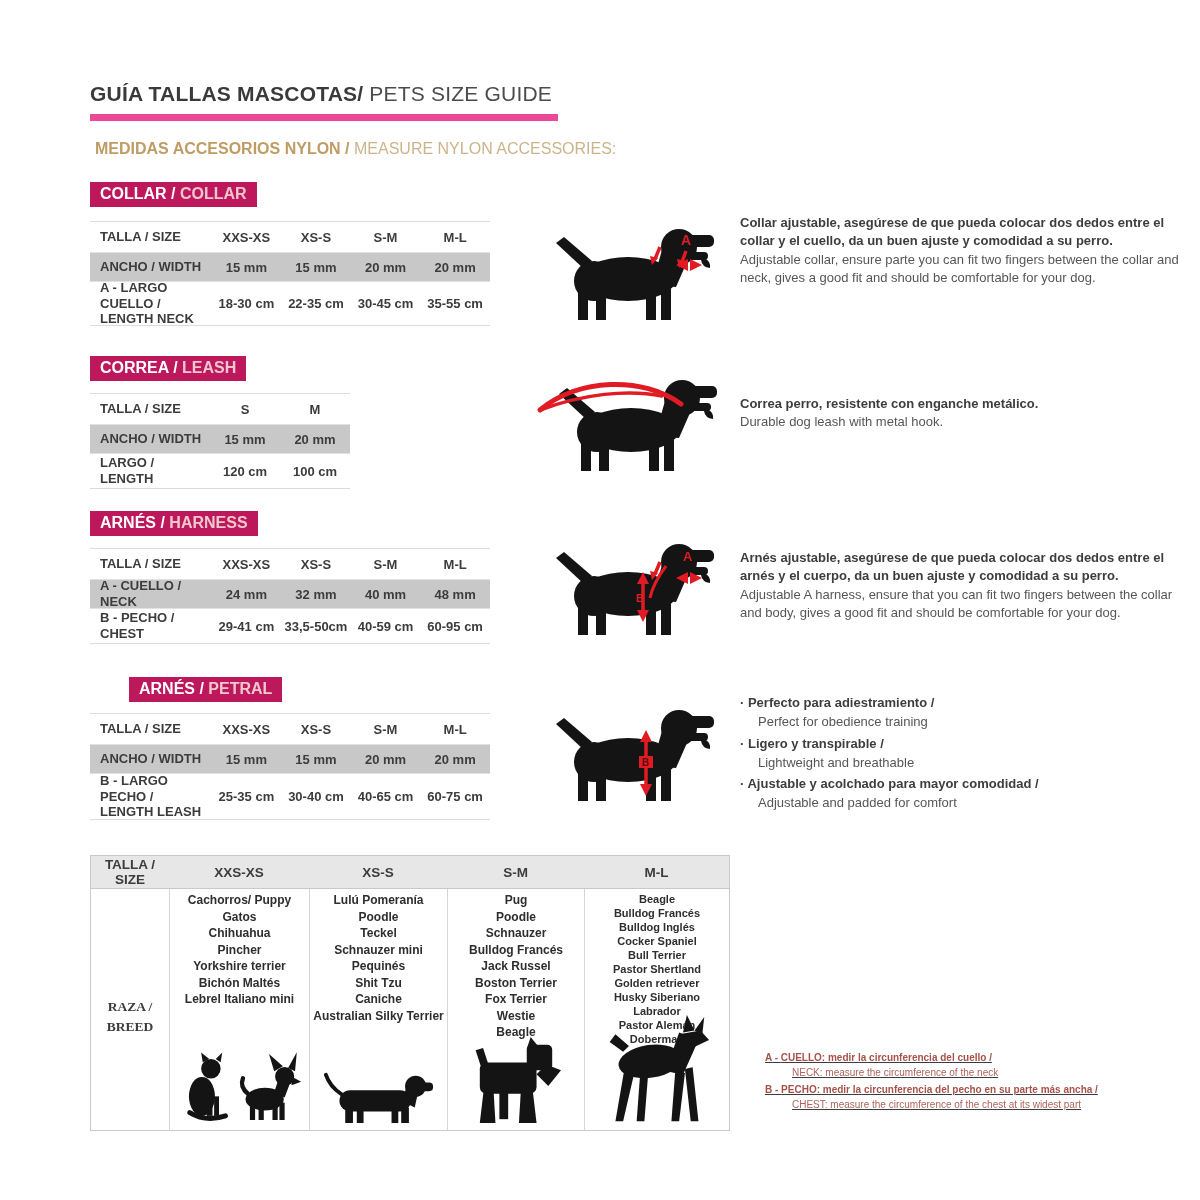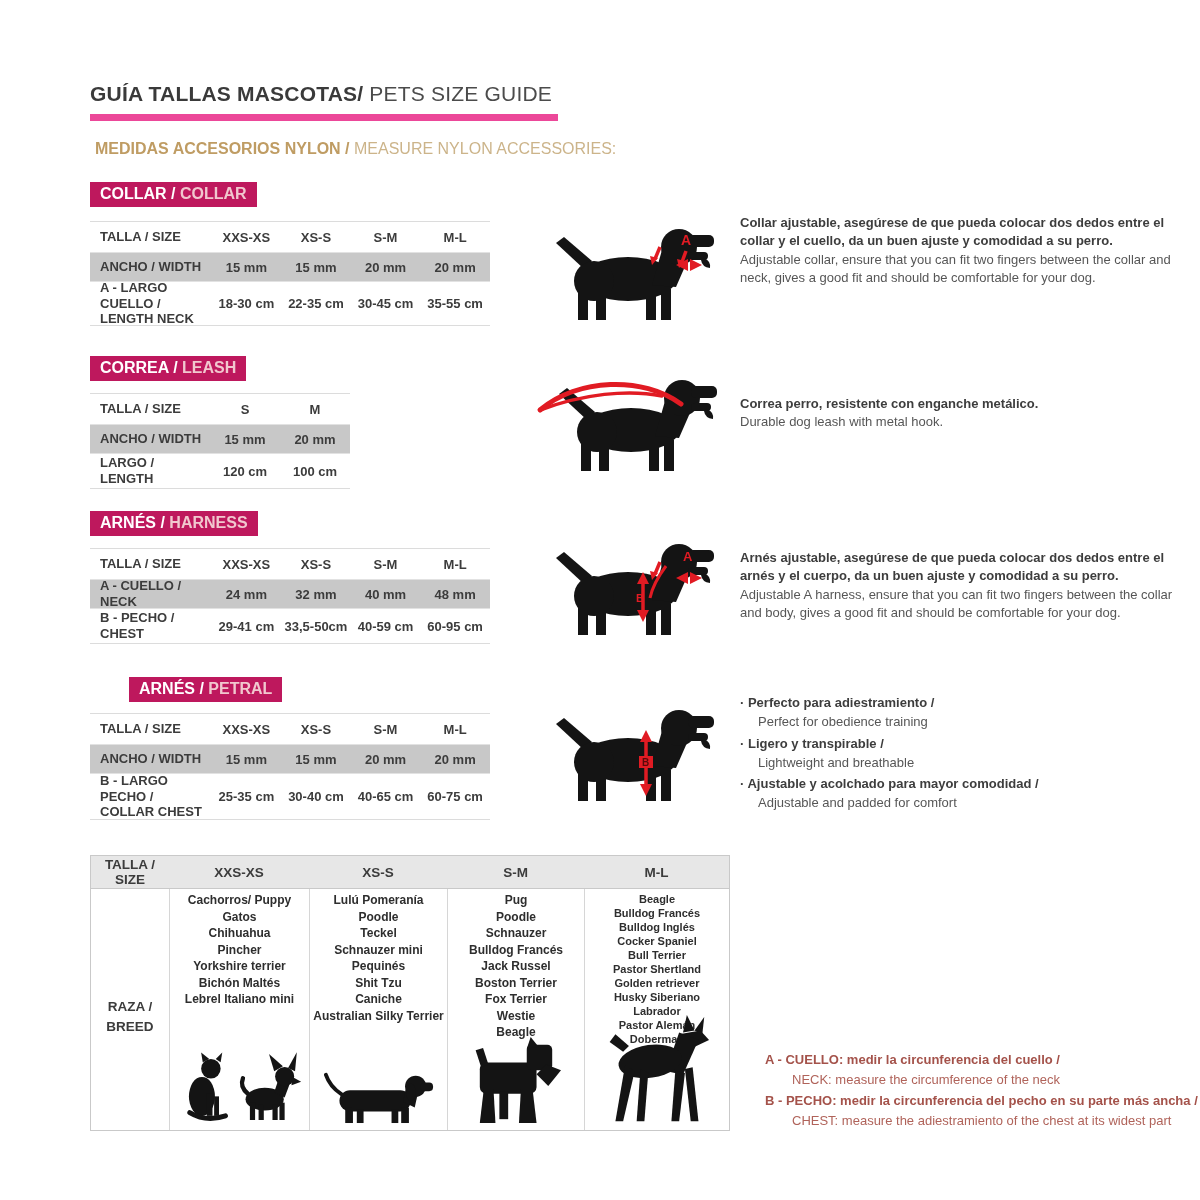--- a/index.html
+++ b/index.html
@@ -40,29 +40,29 @@
   .bullet-es{font-weight:bold;color:#3d3d3d;}
   .bullet-es::before{content:"· ";font-weight:bold;}
   .bullet-en{font-weight:normal;color:#565656;padding-left:8px;margin-bottom:3px;margin-left:10px;}
 
   
   .breed-table{left:90px;top:855px;width:640px;border:1px solid #c9c9c9;box-sizing:border-box;}
   .bt-header{display:flex;background:#e7e7e7;border-bottom:1px solid #c9c9c9;height:32px;align-items:center;}
   .bt-h{font-weight:bold;font-size:13.5px;text-align:center;box-sizing:border-box;}
   .bt-body{display:flex;height:241px;}
   .bt-col{position:relative;box-sizing:border-box;border-left:1px solid #d6d6d6;height:100%;}
-  .bt-col:first-child{border-left:none;}
+  .bt-col:first-child{border-left:none;font-family:Liberation Serif, serif;}
   .c0{width:78px;} .c1{width:140px;} .c2{width:138px;} .c3{width:137px;} .c4{width:145px;}
   .raza-label{position:absolute;left:0;right:0;top:108px;text-align:center;font-weight:bold;font-size:13.5px;line-height:1.5;}
   .breeds{padding-top:3px;text-align:center;font-weight:bold;font-size:12px;line-height:16.5px;color:#2e2e2e;}
   .breeds.tight{font-size:11px;line-height:14px;}
   .sil{position:absolute;bottom:3px;}
 
   
-  .notes{left:765px;top:1050px;font-size:13px;line-height:1.5;white-space:nowrap;}
+  .notes{left:765px;top:1050px;font-size:10px;line-height:1.5;white-space:nowrap;text-decoration:underline;}
   .note-main{font-weight:bold;color:#a4524a;}
   .note-sub{font-weight:normal;color:#b0635a;padding-left:27px;margin-bottom:2px;}
 
   svg{display:block;}
   .figure{pointer-events:none;}
 </style>
 </head>
 <body>
 
 <svg width="0" height="0" style="position:absolute" aria-hidden="true">
@@ -131,21 +131,21 @@
         <polygon points="110,43 118,45 112,52"></polygon>
         <path d="M146,38 L142,49" stroke="#e11b23" stroke-width="3.5" fill="none"></path>
         <polygon points="137,46 145,48 139,55"></polygon>
         <polygon points="136,52 148,46 148,58"></polygon>
         <polygon points="150,46 162,52 150,58"></polygon>
       </g>
     </svg>
   </div>
   <div class="abs desc" style="left:740px;top:214px;width:452px;">
     <div class="desc-es">Collar ajustable, asegúrese de que pueda colocar dos dedos entre el collar y el cuello, da un buen ajuste y comodidad a su perro.</div>
-    <div class="desc-en">Adjustable collar, ensure that you can fit two fingers between the collar and neck, gives a good fit and should be comfortable for your dog.</div>
+    <div class="desc-en">Adjustable collar, ensure parte you can fit two fingers between the collar and neck, gives a good fit and should be comfortable for your dog.</div>
   </div>
 
   <div class="abs sec-badge" style="left:90px;top:356px;">
     <span class="badge-bold">CORREA /</span><span class="badge-light"> LEASH</span>
   </div>
   <div class="abs spec-table" style="left:90px;top:393px;width:260px;">
     <div class="t-row h30">
       <div class="t-label" style="width:120px;">TALLA / SIZE</div>
       <div class="t-cell w70">S</div>
       <div class="t-cell w70">M</div>
@@ -239,21 +239,21 @@
     <div class="t-row gray h28">
       <div class="t-label">ANCHO / WIDTH</div>
       <div class="t-cell">15 mm</div>
       <div class="t-cell w70">15 mm</div>
       <div class="t-cell">20 mm</div>
       <div class="t-cell w70">20 mm</div>
     </div>
     <div class="t-row h45">
       <div class="t-label">
           <div>B - LARGO PECHO /</div>
-          <div>COLLAR CHEST</div>
+          <div>LENGTH LEASH</div>
         </div>
       <div class="t-cell">25-35 cm</div>
       <div class="t-cell w70">30-40 cm</div>
       <div class="t-cell">40-65 cm</div>
       <div class="t-cell w70">60-75 cm</div>
     </div>
   </div>
   <div class="abs figure" style="left:540px;top:694px;">
     <svg width="180" height="115" viewBox="0 0 180 115">
       <use href="#dogbody"></use>
@@ -407,16 +407,16 @@
           </g>
         </svg>
       </div>
     </div>
   </div>
 
   <div class="abs notes">
     <div class="note-main"><span>A - </span><span>CUELLO: medir la circunferencia del cuello /</span></div>
     <div class="note-sub">NECK: measure the circumference of the neck</div>
     <div class="note-main"><span>B - </span><span>PECHO: medir la circunferencia del pecho en su parte más ancha /</span></div>
-    <div class="note-sub">CHEST: measure the adiestramiento of the chest at its widest part</div>
+    <div class="note-sub">CHEST: measure the circumference of the chest at its widest part</div>
   </div>
 
 </div>
 
 </body></html>

